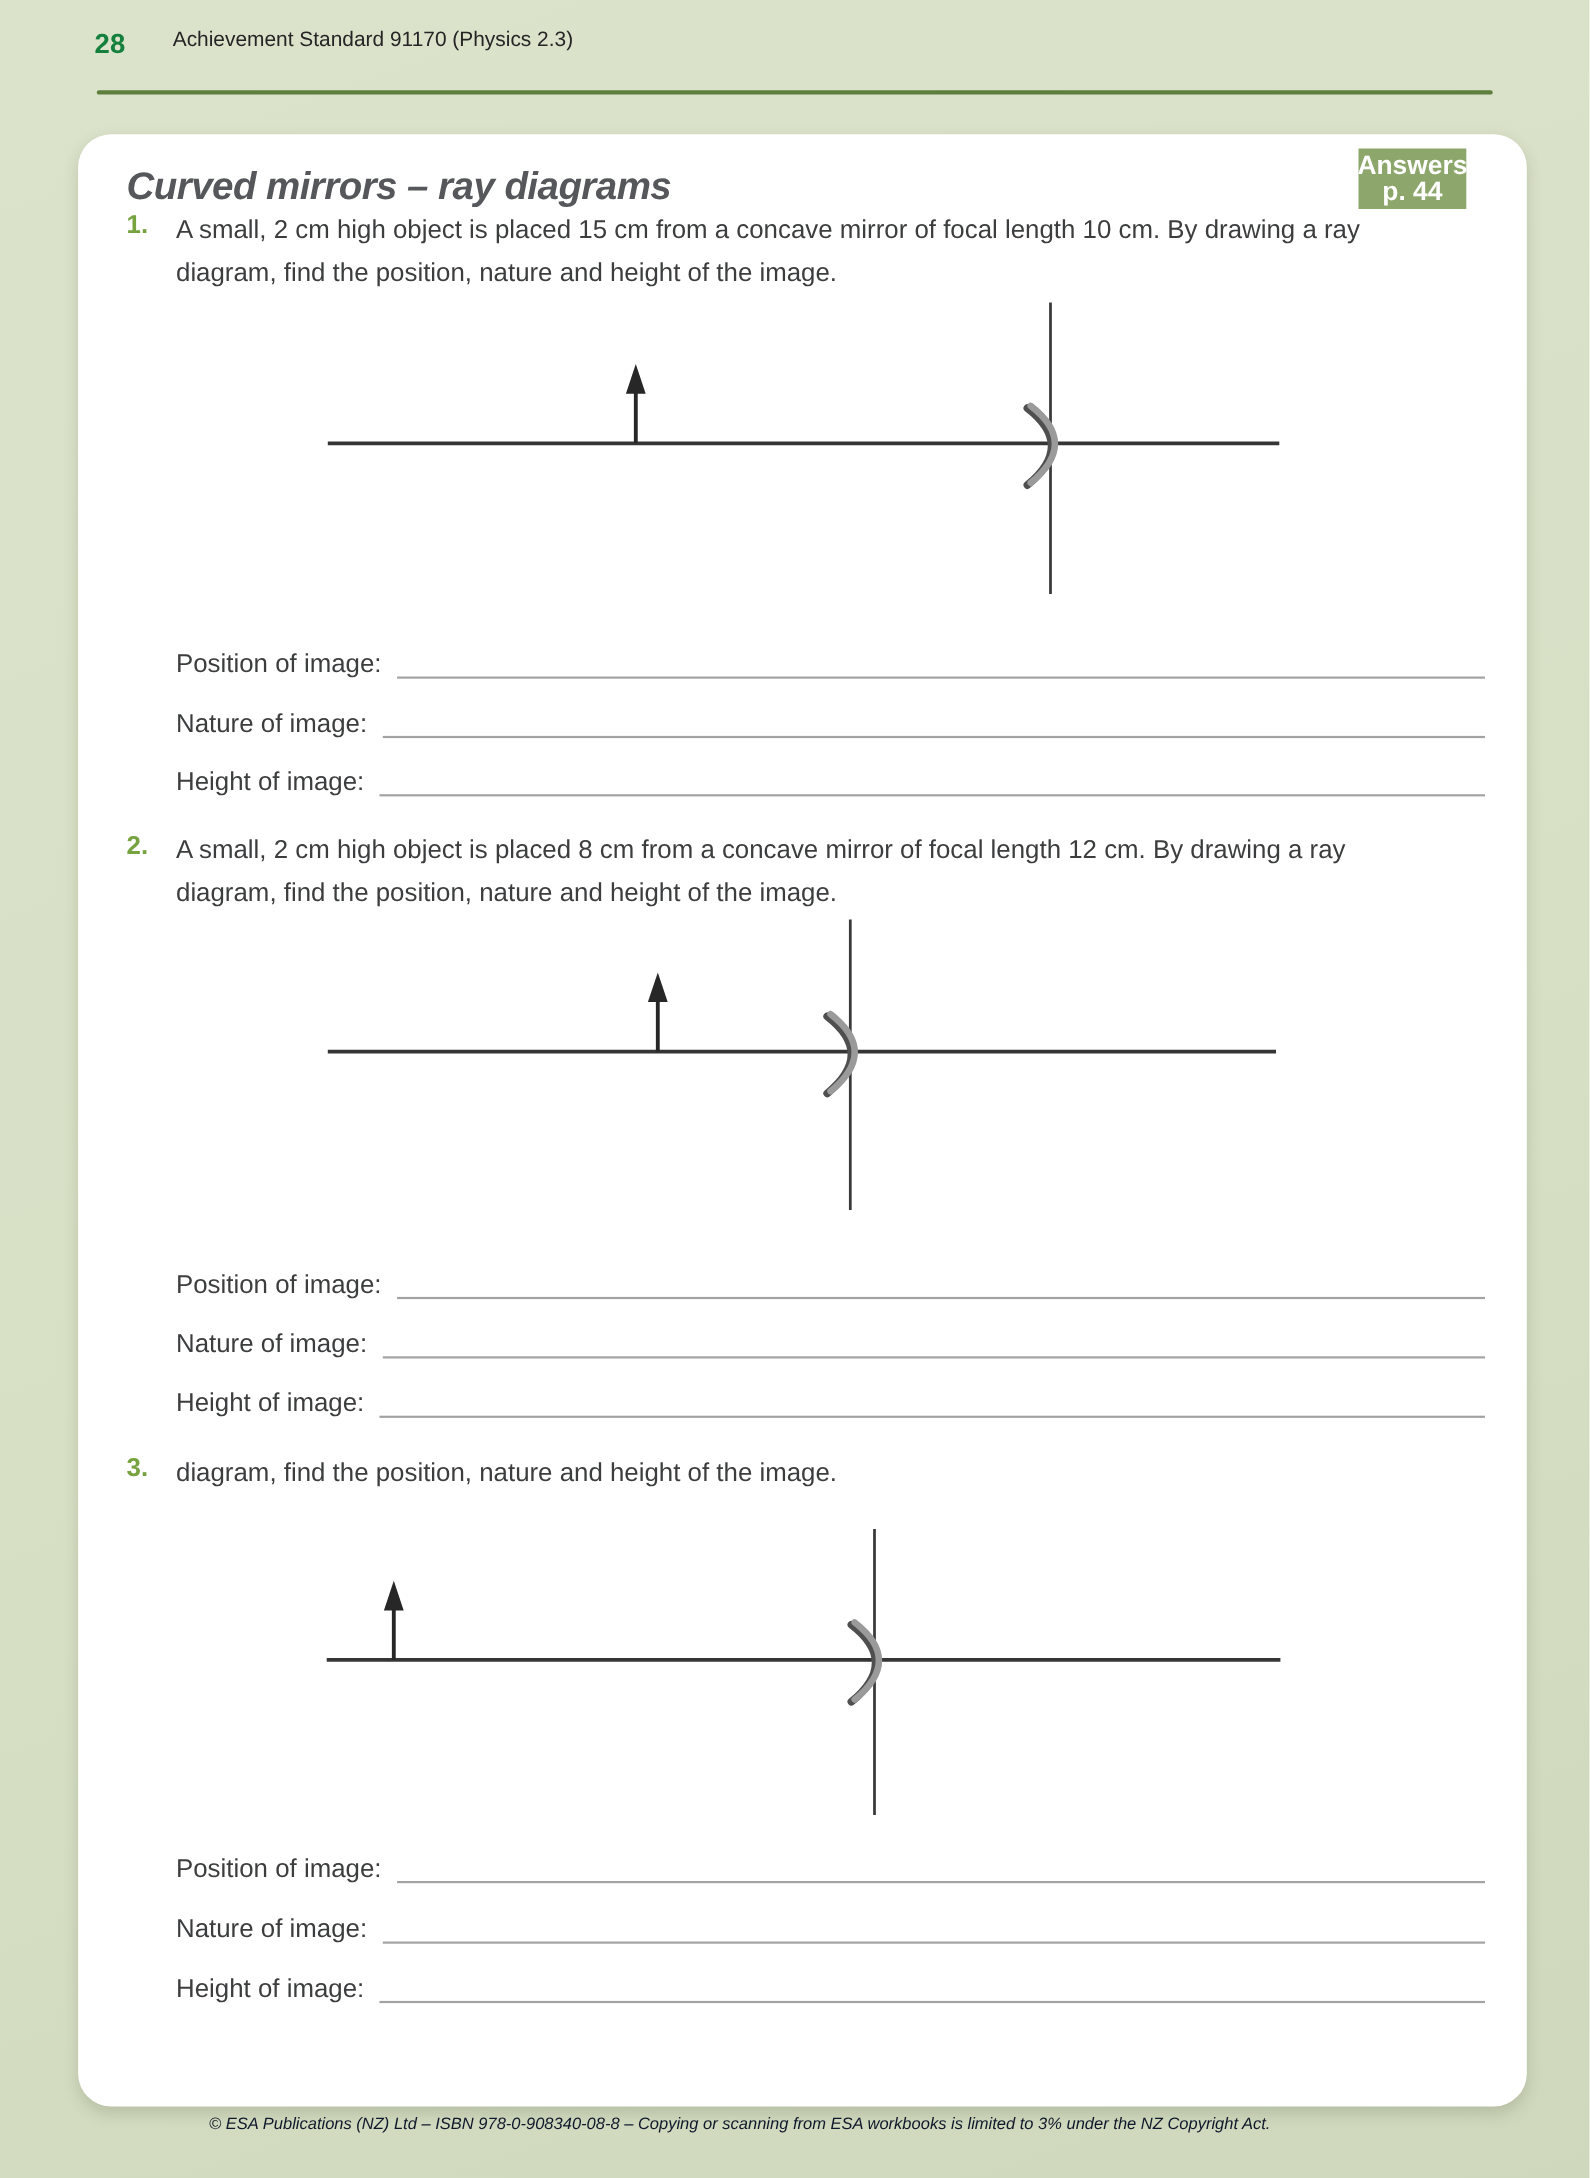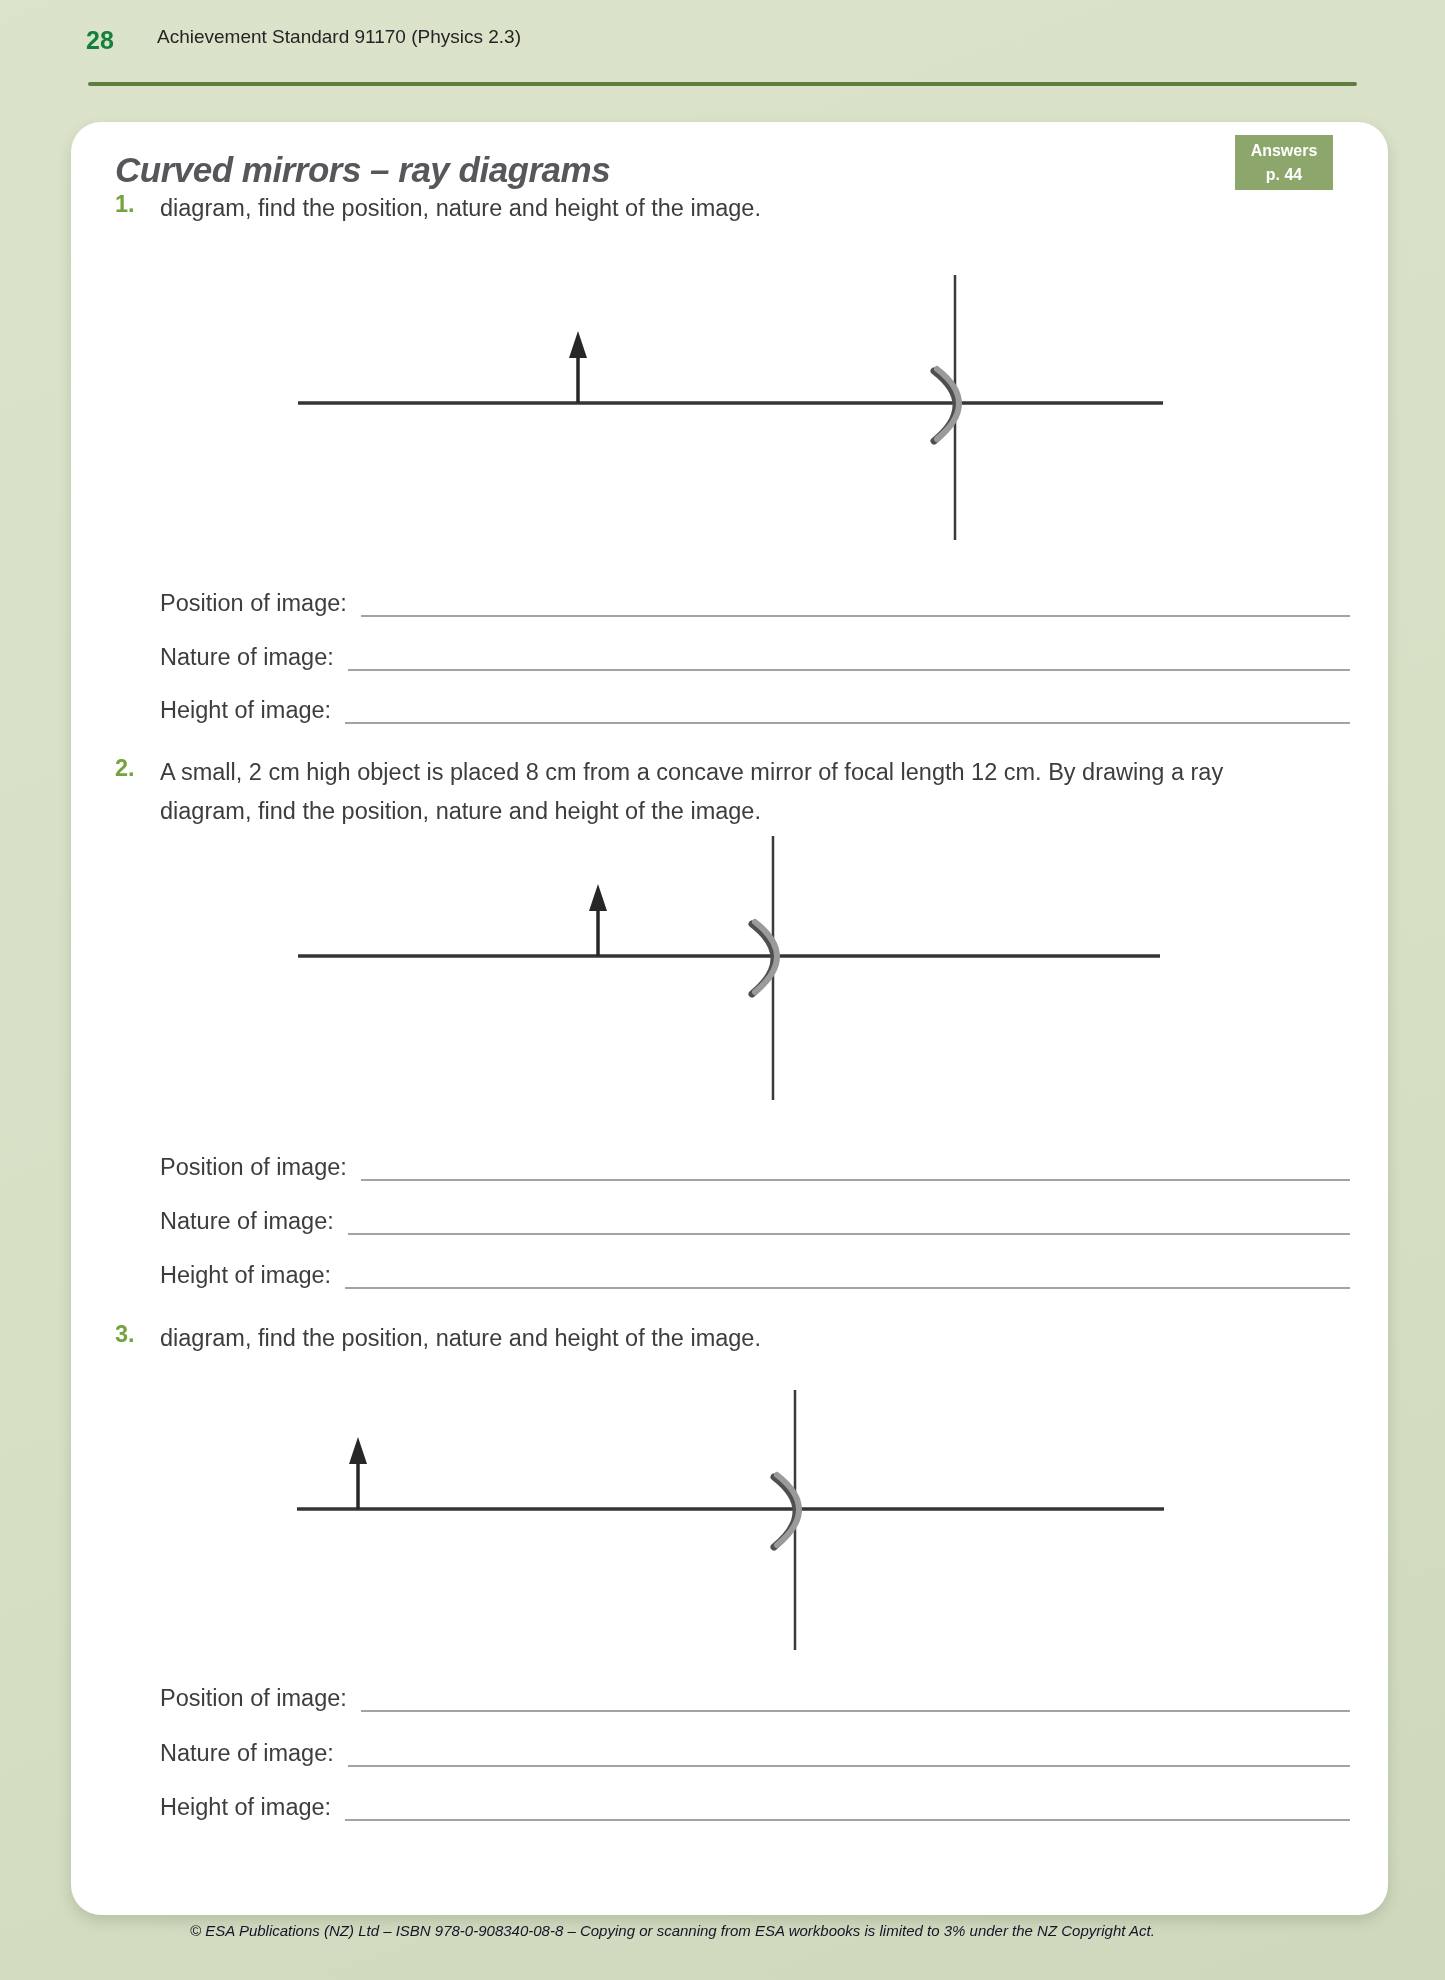--- a/index.html
+++ b/index.html
@@ -20,21 +20,21 @@
     left:71px;top:122px;width:1317px;height:1793px;background:#ffffff;
     border-radius:30px;box-shadow:0 6px 14px rgba(60,70,40,.18);
   }
   .ws-title{
     left:115px;top:150px;font-size:35px;font-weight:bold;font-style:italic;
     color:#56575b;letter-spacing:-0.5px;
   }
   .badge{
     left:1235px;top:135px;width:98px;height:55px;background:#8ca66b;
     display:flex;flex-direction:column;align-items:center;justify-content:center;
-    color:#ffffff;font-weight:bold;font-size:16px;line-height:24px;
+    color:#ffffff;font-weight:bold;font-size:24px;line-height:24px;
   }
   
   .q-num{left:115px;width:40px;font-size:23.5px;font-weight:bold;color:#76a23f;}
   .q-text{left:160px;width:1140px;font-size:23.5px;color:#3c3d3e;line-height:39px;}
   .q-text div{white-space:nowrap;}
   
   .row{left:160px;width:1190px;height:34px;display:flex;align-items:center;}
   .row .lbl{font-size:23.5px;color:#3c3d3e;line-height:30px;flex:0 0 auto;}
   .row .blank{flex:1 1 auto;margin-left:14px;height:26px;border-bottom:2px solid #a3a3a3;}
   
@@ -56,20 +56,21 @@
 
 <div class="abs ws-title">Curved mirrors – ray diagrams</div>
 
 <div class="abs badge">
   <span>Answers</span>
   <span>p. 44</span>
 </div>
 
 <div class="abs q-num" style="top:191px;">1.</div>
 <div class="abs q-text" style="top:189px;">
+  <div>A small, 2 cm high object is placed 15 cm from a concave mirror of focal length 10 cm. By drawing a ray</div>
   <div>diagram, find the position, nature and height of the image.</div>
 </div>
 
 <svg style="top:260px;" width="1445" height="300" viewBox="0 260 1445 300">
   <line x1="298" y1="403" x2="1163" y2="403" stroke="#353535" stroke-width="3.5"></line>
   <line x1="955" y1="275" x2="955" y2="540" stroke="#3a3a3a" stroke-width="2.5"></line>
   <g>
     <line x1="578" y1="403" x2="578" y2="350" stroke="#272727" stroke-width="3.5"></line>
     <polygon points="578,331 569,358 587,358" fill="#272727"></polygon>
   </g>

